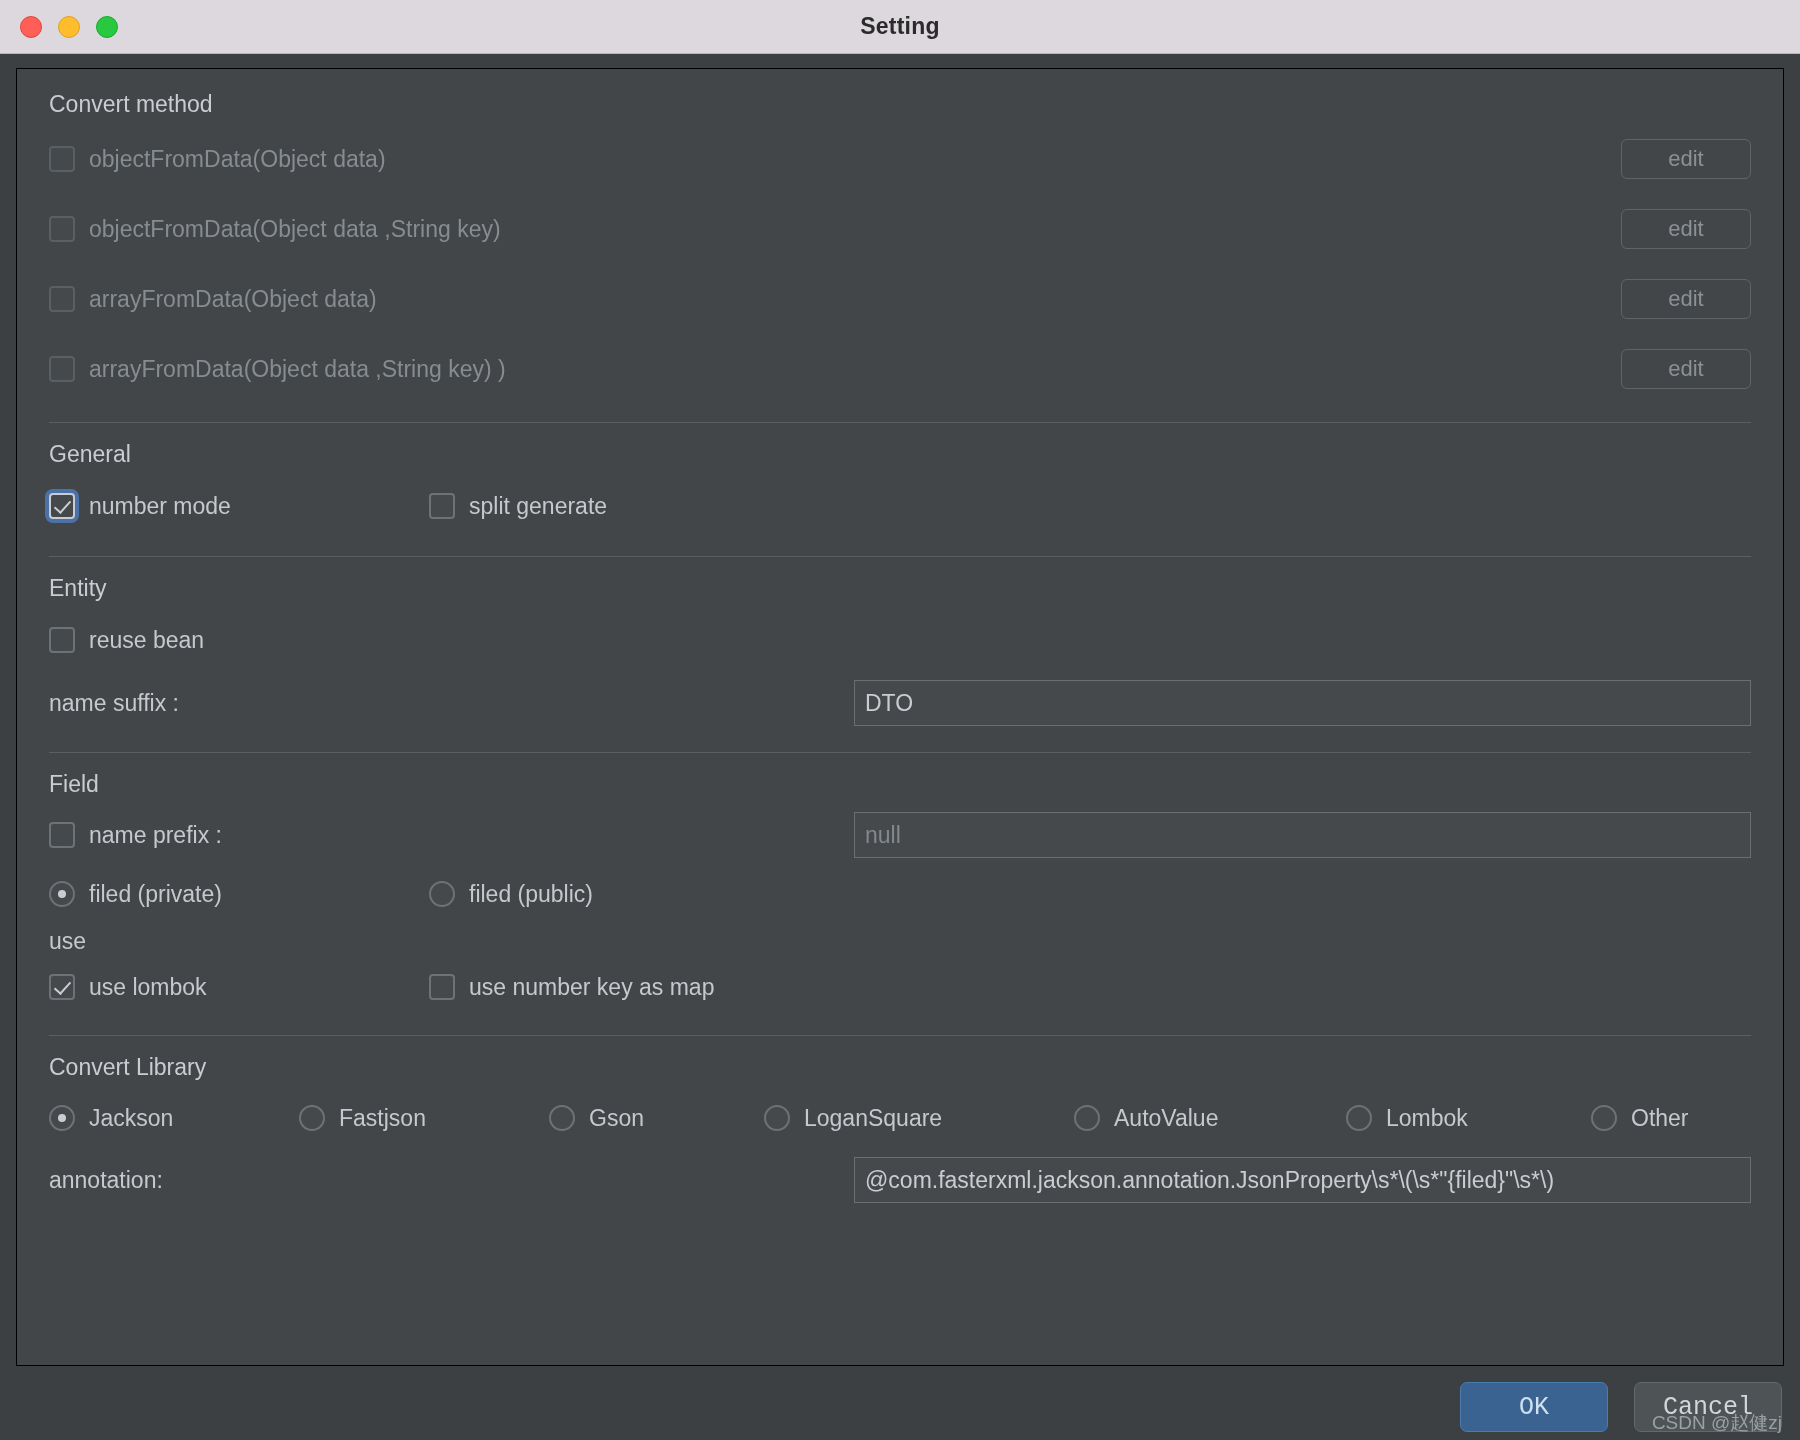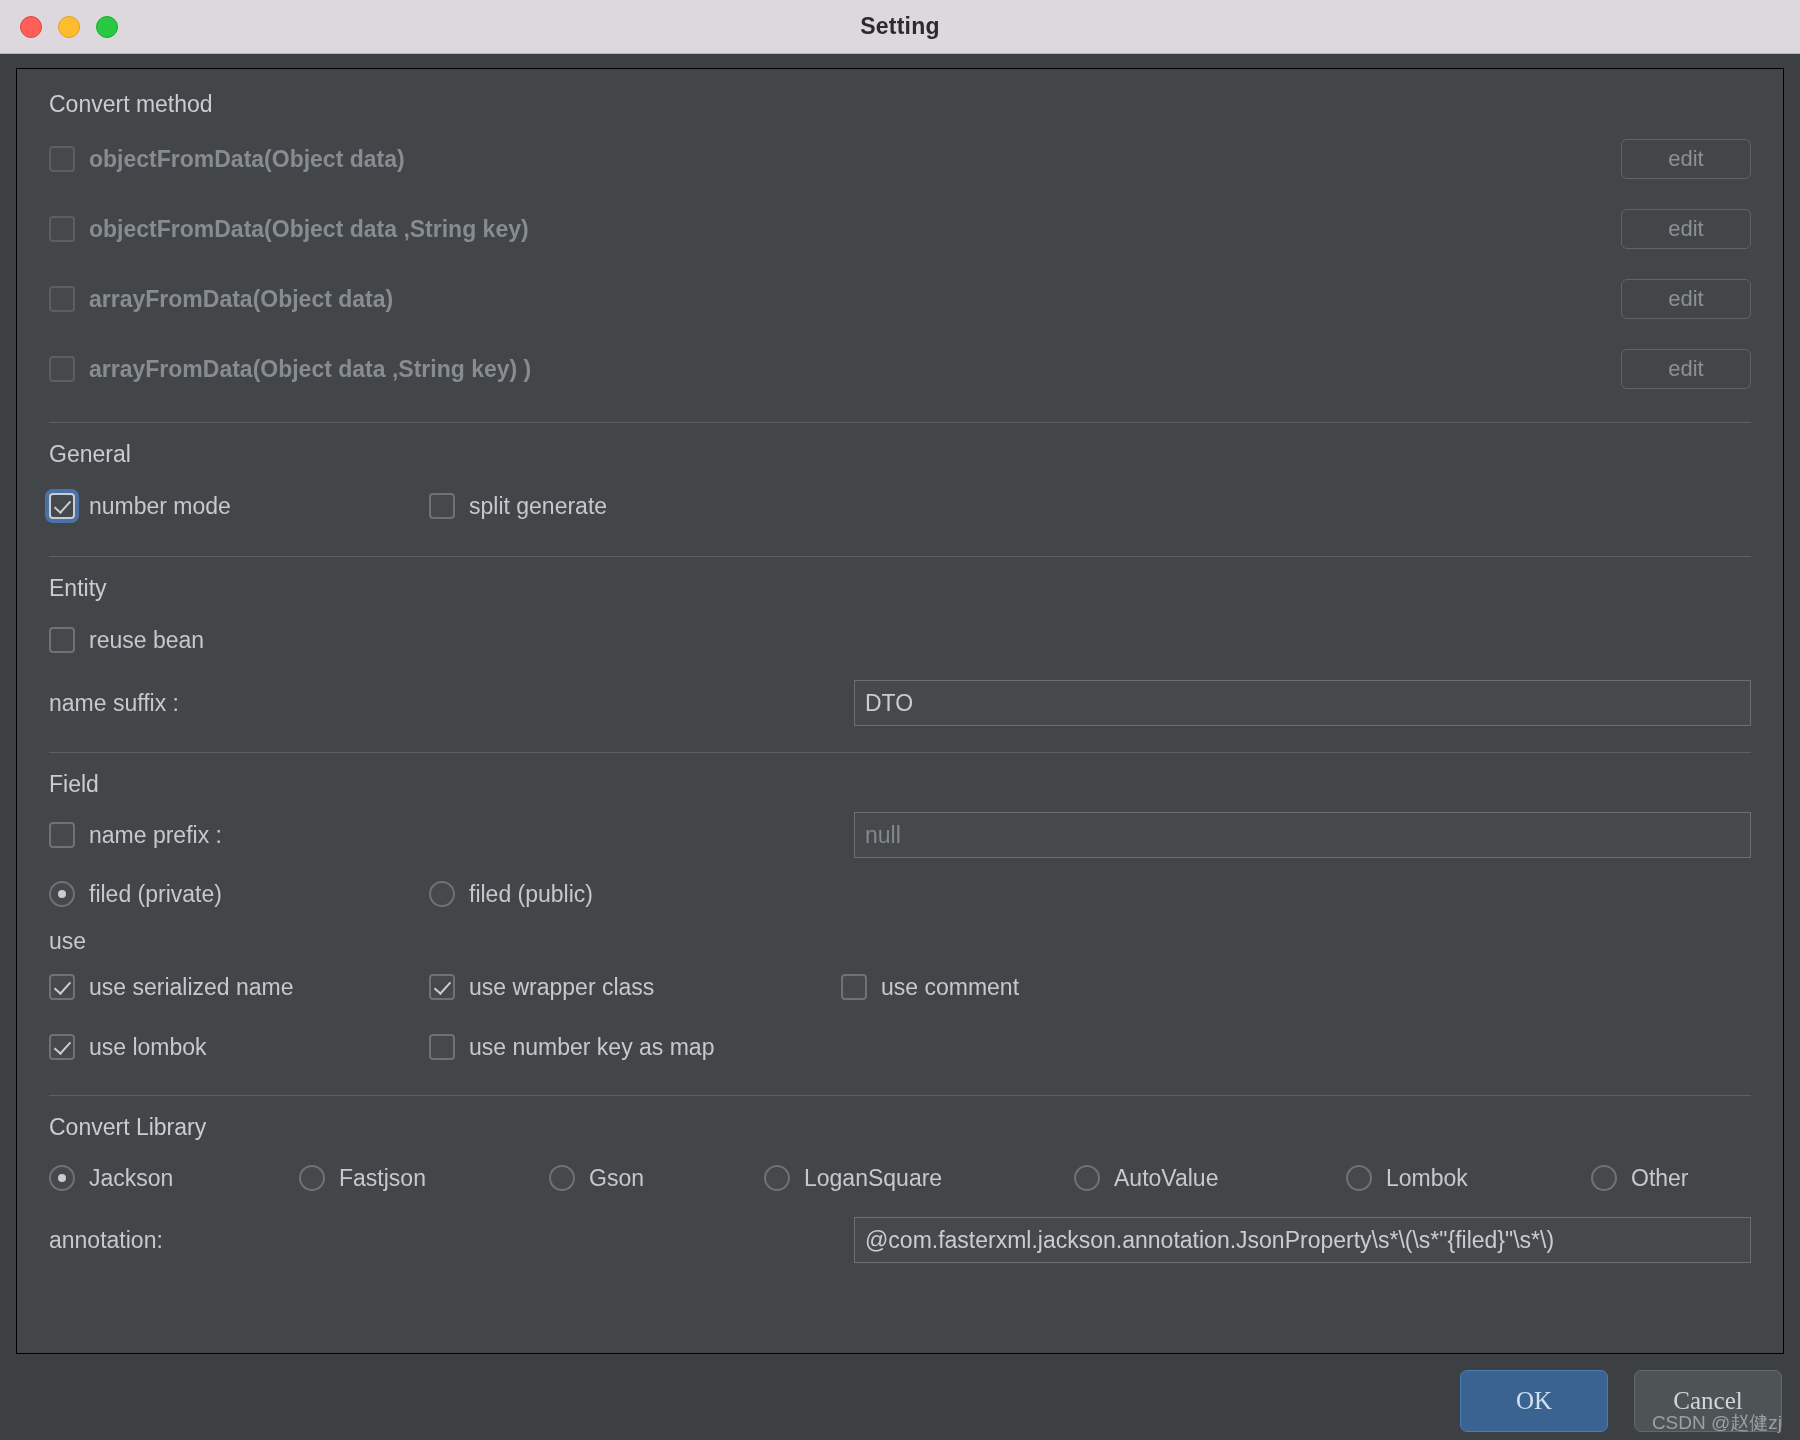--- a/index.html
+++ b/index.html
@@ -89,21 +89,21 @@
     border-color: #c9cdd1;
     box-shadow: 0 0 0 4px #4a72a8;
     border-radius: 4px;
   }
   .cb.disabled { border-color: #5a5f63; }
 
   .cb-label {
     font-size: 23px; color: #c5c9cd; margin-left: 14px;
     white-space: nowrap;
   }
-  .cb-label.disabled { color: #878c90; font-weight: bold; }
+  .cb-label.disabled { color: #878c90; }
 
   
   .rb {
     width: 26px; height: 26px; flex: 0 0 26px;
     border: 2px solid #6d7276;
     border-radius: 50%;
     background: #45494c;
     position: relative; display: inline-block;
   }
   .rb.selected::after {
@@ -150,24 +150,24 @@
 
   
   .footer {
     flex: 0 0 auto;
     padding: 16px 18px 8px 18px;
     display: flex; justify-content: flex-end; align-items: center;
     gap: 26px;
     background: #3c4043;
   }
   .btn {
-    height: 62px;
+    height: 50px;
     border-radius: 7px;
     font-size: 25px;
-    font-family: Liberation Serif, serif;
+    font-family: Liberation Mono, monospace;
     cursor: pointer;
   }
   .btn-ok {
     width: 148px;
     background: #3a6391;
     border: 1px solid #4b7cb0;
     color: #cfe0f0;
   }
   .btn-cancel {
     width: 148px;
@@ -280,34 +280,20 @@
           <span class="cb-label">filed (private)</span>
         </div>
         <div class="row">
           <span class="rb"></span>
           <span class="cb-label">filed (public)</span>
         </div>
       </div>
 
       <div class="use-label">use</div>
 
-      <div class="row" style="height:60px">
-        <div class="row" style="width:380px">
-          <span class="cb checked"></span>
-          <span class="cb-label">use serialized name</span>
-        </div>
-        <div class="row" style="width:412px">
-          <span class="cb checked"></span>
-          <span class="cb-label">use wrapper class</span>
-        </div>
-        <div class="row">
-          <span class="cb"></span>
-          <span class="cb-label">use comment</span>
-        </div>
-      </div>
 
       <div class="row" style="height:60px">
         <div class="row" style="width:380px">
           <span class="cb checked"></span>
           <span class="cb-label">use lombok</span>
         </div>
         <div class="row">
           <span class="cb"></span>
           <span class="cb-label">use number key as map</span>
         </div>

